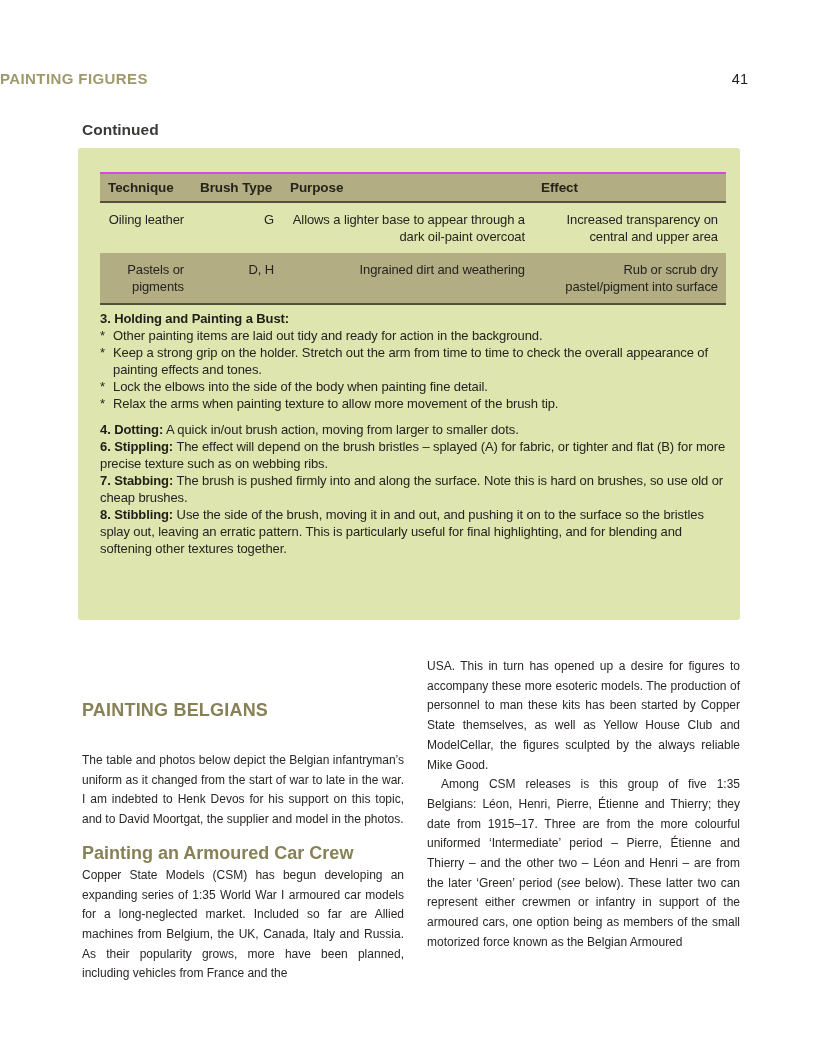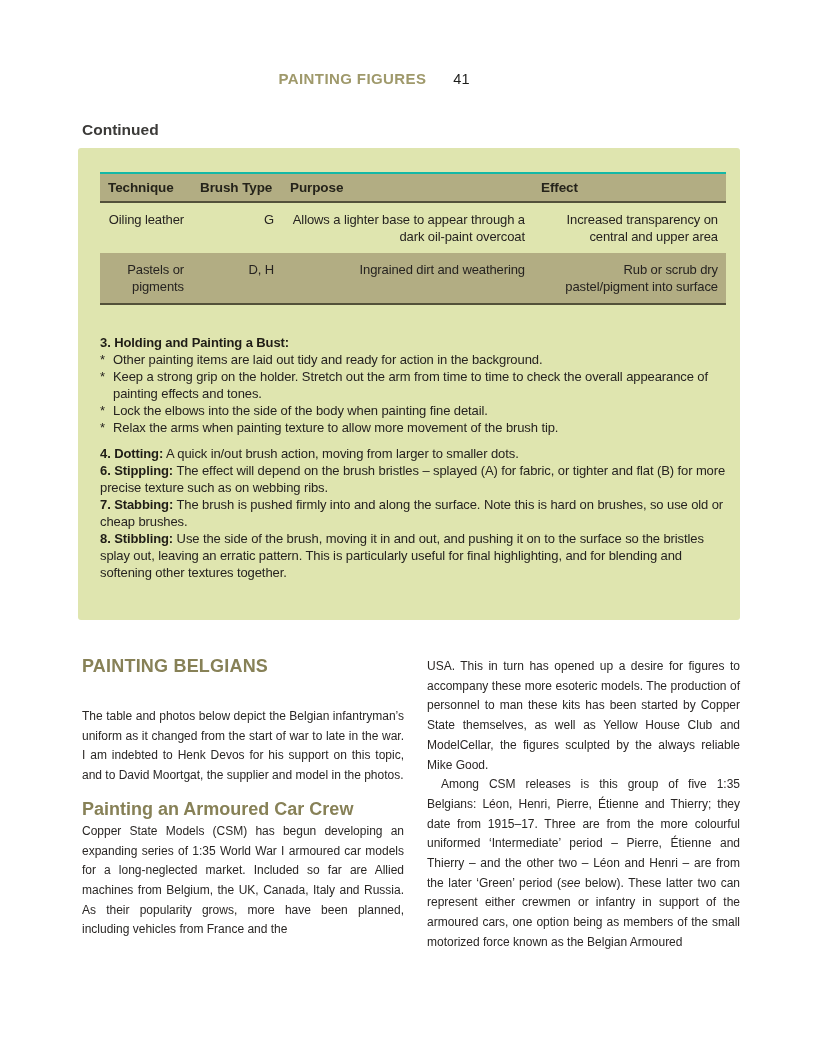--- a/index.html
+++ b/index.html
@@ -15,21 +15,21 @@
     background: #ffffff;
     overflow: hidden;
   }
 
   
   .running-head {
     padding-top: 70px;
     padding-right: 70px;
     text-align: right;
     display: flex;
-    justify-content: center;
+    justify-content: space-between;
     align-items: baseline;
     gap: 27px;
   }
   .running-title {
     font-weight: bold;
     font-size: 15px;
     letter-spacing: 0.4px;
     color: #9f996b;
   }
   .page-number {
@@ -55,23 +55,23 @@
     padding: 24px 14px 18px 22px;
     font-size: 13px;
     line-height: 17px;
     letter-spacing: -0.1px;
     color: #262320;
   }
 
   table.brush-table {
     width: 626px;
     border-collapse: collapse;
-    border-top: 2px solid #14b8a6;
+    border-top: 2px solid #d946ef;
     border-bottom: 2px solid #53513a;
-    margin-bottom: 29px;
+    margin-bottom: 5px;
   }
   table.brush-table th {
     background: #b2ad83;
     border-bottom: 2px solid #53513a;
     text-align: left;
     font-size: 13.5px;
     font-weight: bold;
     color: #25231a;
     padding: 5px 8px 5px 8px;
   }
@@ -106,21 +106,21 @@
 
   
   .article {
     margin: 36px 0 0 82px;
     width: 658px;
   }
   .columns {
     display: flex;
     gap: 23px;
   }
-  .colL { width: 322px; }
+  .colL { width: 322px; margin-top: 44px; }
   .colR { width: 313px; padding-top: 1px; }
 
   .article-title {
     font-size: 18px;
     font-weight: bold;
     letter-spacing: 0.2px;
     color: #878157;
   }
   .sub-title {
     font-size: 18px;

